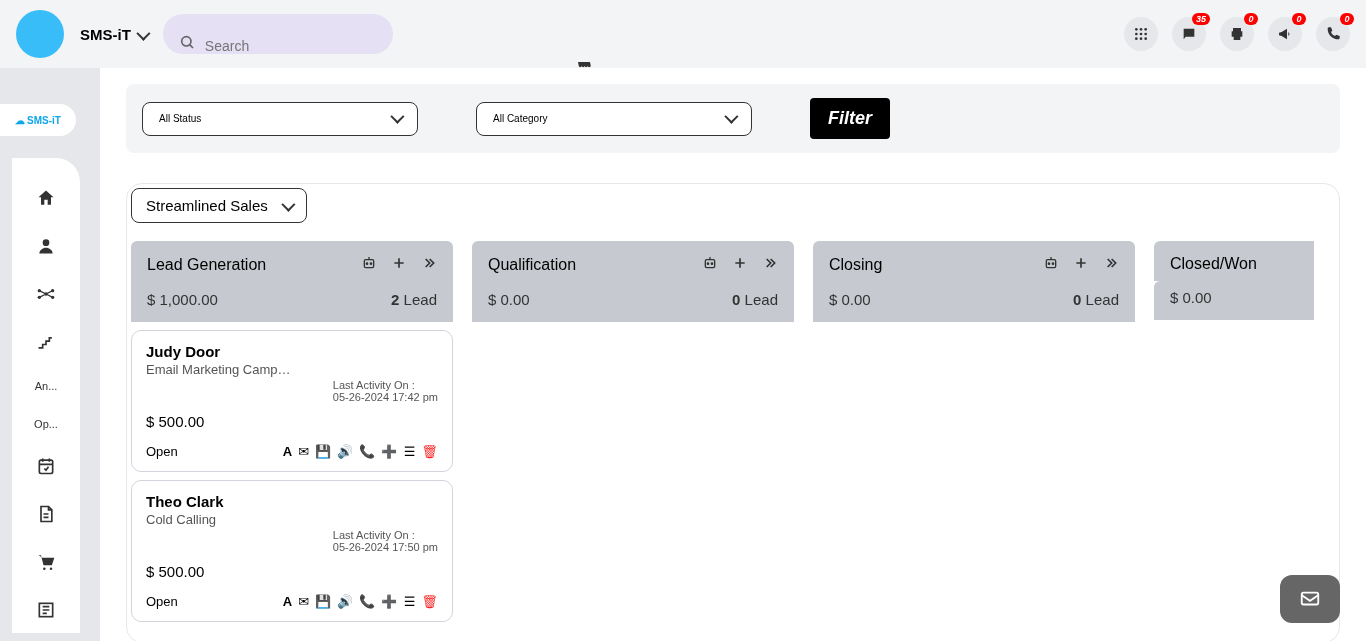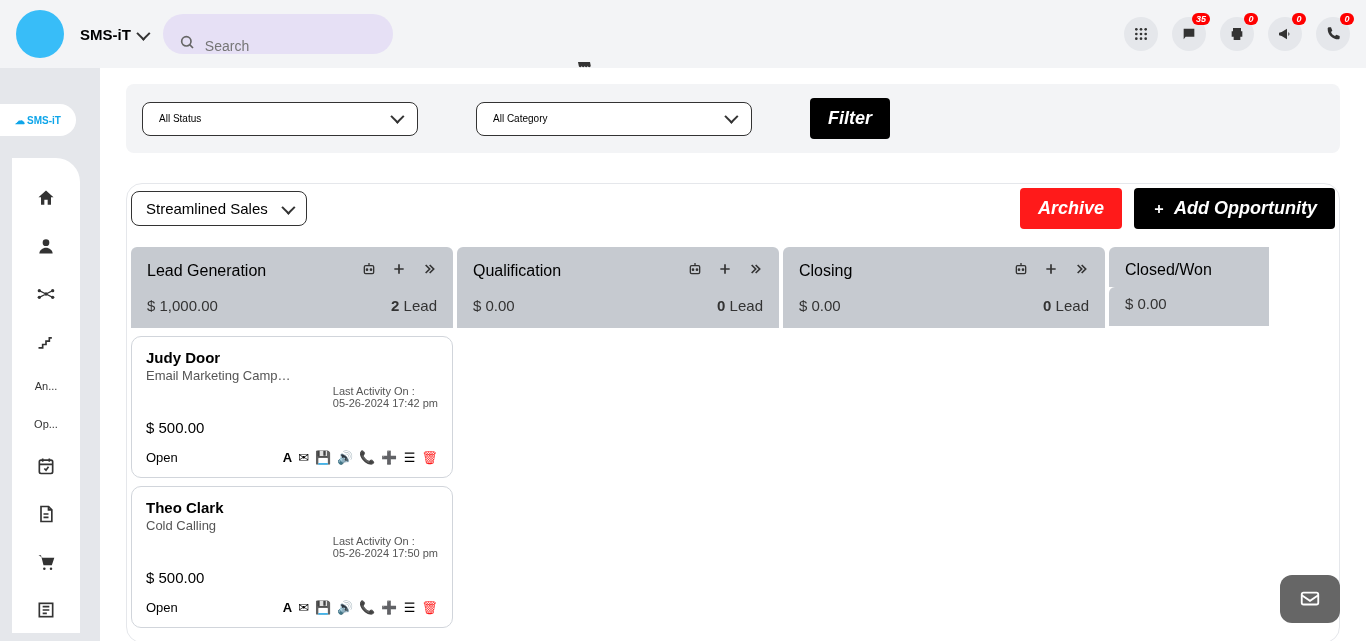--- a/index.html
+++ b/index.html
@@ -39,21 +39,21 @@
     .filter-btns { display: flex; gap: 6px; }
     
     
     .board-container { border: 1px solid #e5e7eb; border-radius: 16px; padding: 4px; height: 460px; }
     .board-header { display: flex; align-items: center; justify-content: space-between; margin-bottom: 18px; }
     .pipeline-select { border: 1px solid #333; border-radius: 8px; padding: 8px 14px; display: flex; align-items: center; gap: 14px; cursor: pointer; font-size: 15px; }
     .board-actions { display: flex; gap: 12px; }
     .btn-red { background: #ff1a1a; }
     .btn-add-opp { background: #000; display: flex; align-items: center; gap: 8px; }
     
-    .columns { display: flex; gap: 4px; overflow-x: auto; }
+    .columns { display: flex; gap: 19px; overflow-x: auto; }
     .column { flex-shrink: 0; width: 322px; }
     .column-header { background: #c6cad0; border-radius: 6px 6px 0 0; padding: 14px 16px 8px; display: flex; align-items: center; justify-content: space-between; }
     .column-icons { display: flex; align-items: center; gap: 14px; }
     .column-icons span { cursor: pointer; color: #333; }
     .column-stats { background: #c6cad0; padding: 8px 16px 14px; display: flex; justify-content: space-between; font-size: 15px; color: #333; }
     .lead-count strong { font-weight: 700; }
     
     .card { background: #fff; border: 1px solid #d1d5db; border-radius: 10px; padding: 12px 14px; margin: 8px 0 0 0; }
     .card-top { display: flex; justify-content: space-between; align-items: flex-start; }
     .card-name { font-weight: 700; font-size: 15px; }
@@ -249,29 +249,20 @@
     <div class="filter-btns">
       <button class="btn btn-black">Filter</button>
     </div>
   </div>
 
   <div class="board-container">
     <div class="board-header">
       <div class="pipeline-select">
         <span>Streamlined Sales</span>
         <span class="chevron-down"></span>
-      </div>
-      <div class="board-actions">
-        <button class="btn btn-red">Archive</button>
-        <button class="btn btn-add-opp">
-          <svg width="14" height="14" viewBox="0 0 24 24" fill="none" stroke="#fff" stroke-width="3">
-              <path d="M12 5v14M5 12h14"></path>
-            </svg>
-          <span>Add Opportunity</span>
-        </button>
       </div>
     </div>
 
     <div class="columns">
 
     <div class="column">
           <div class="column-header">
     <span>Lead Generation</span>
     <span class="column-icons">
       <span><svg width="16" height="16" viewBox="0 0 24 24" fill="none" stroke="#333" stroke-width="2">

